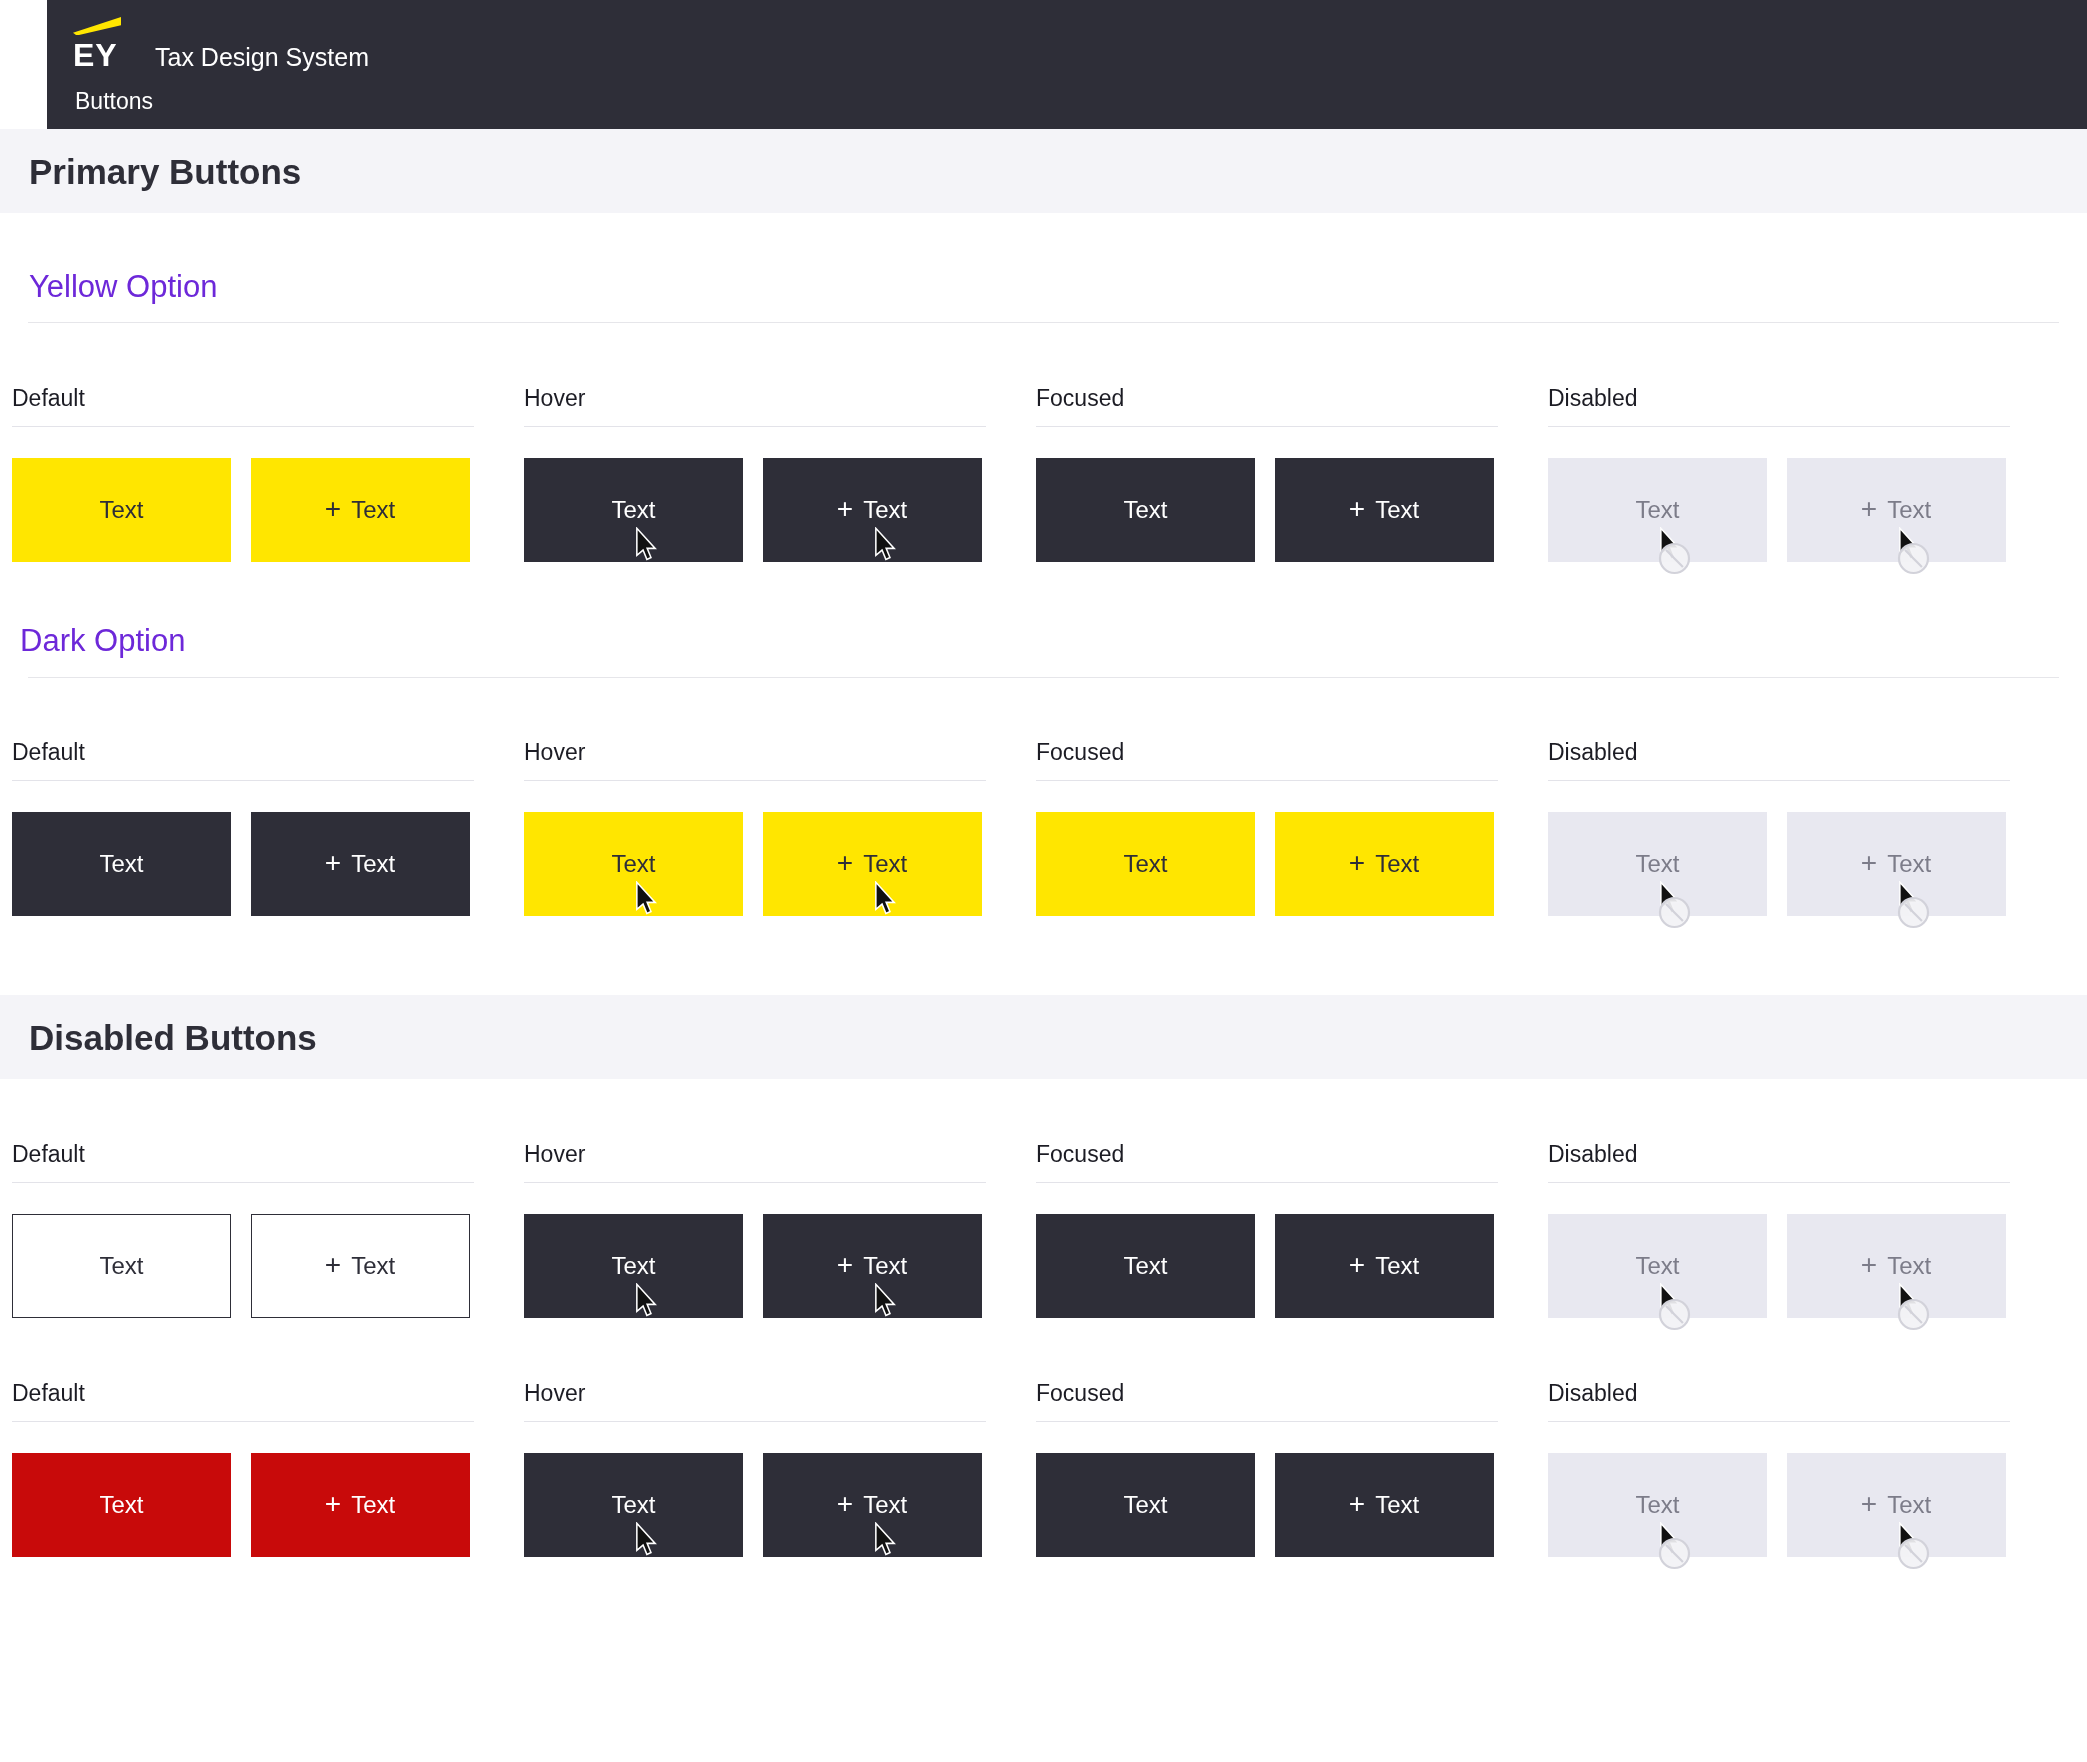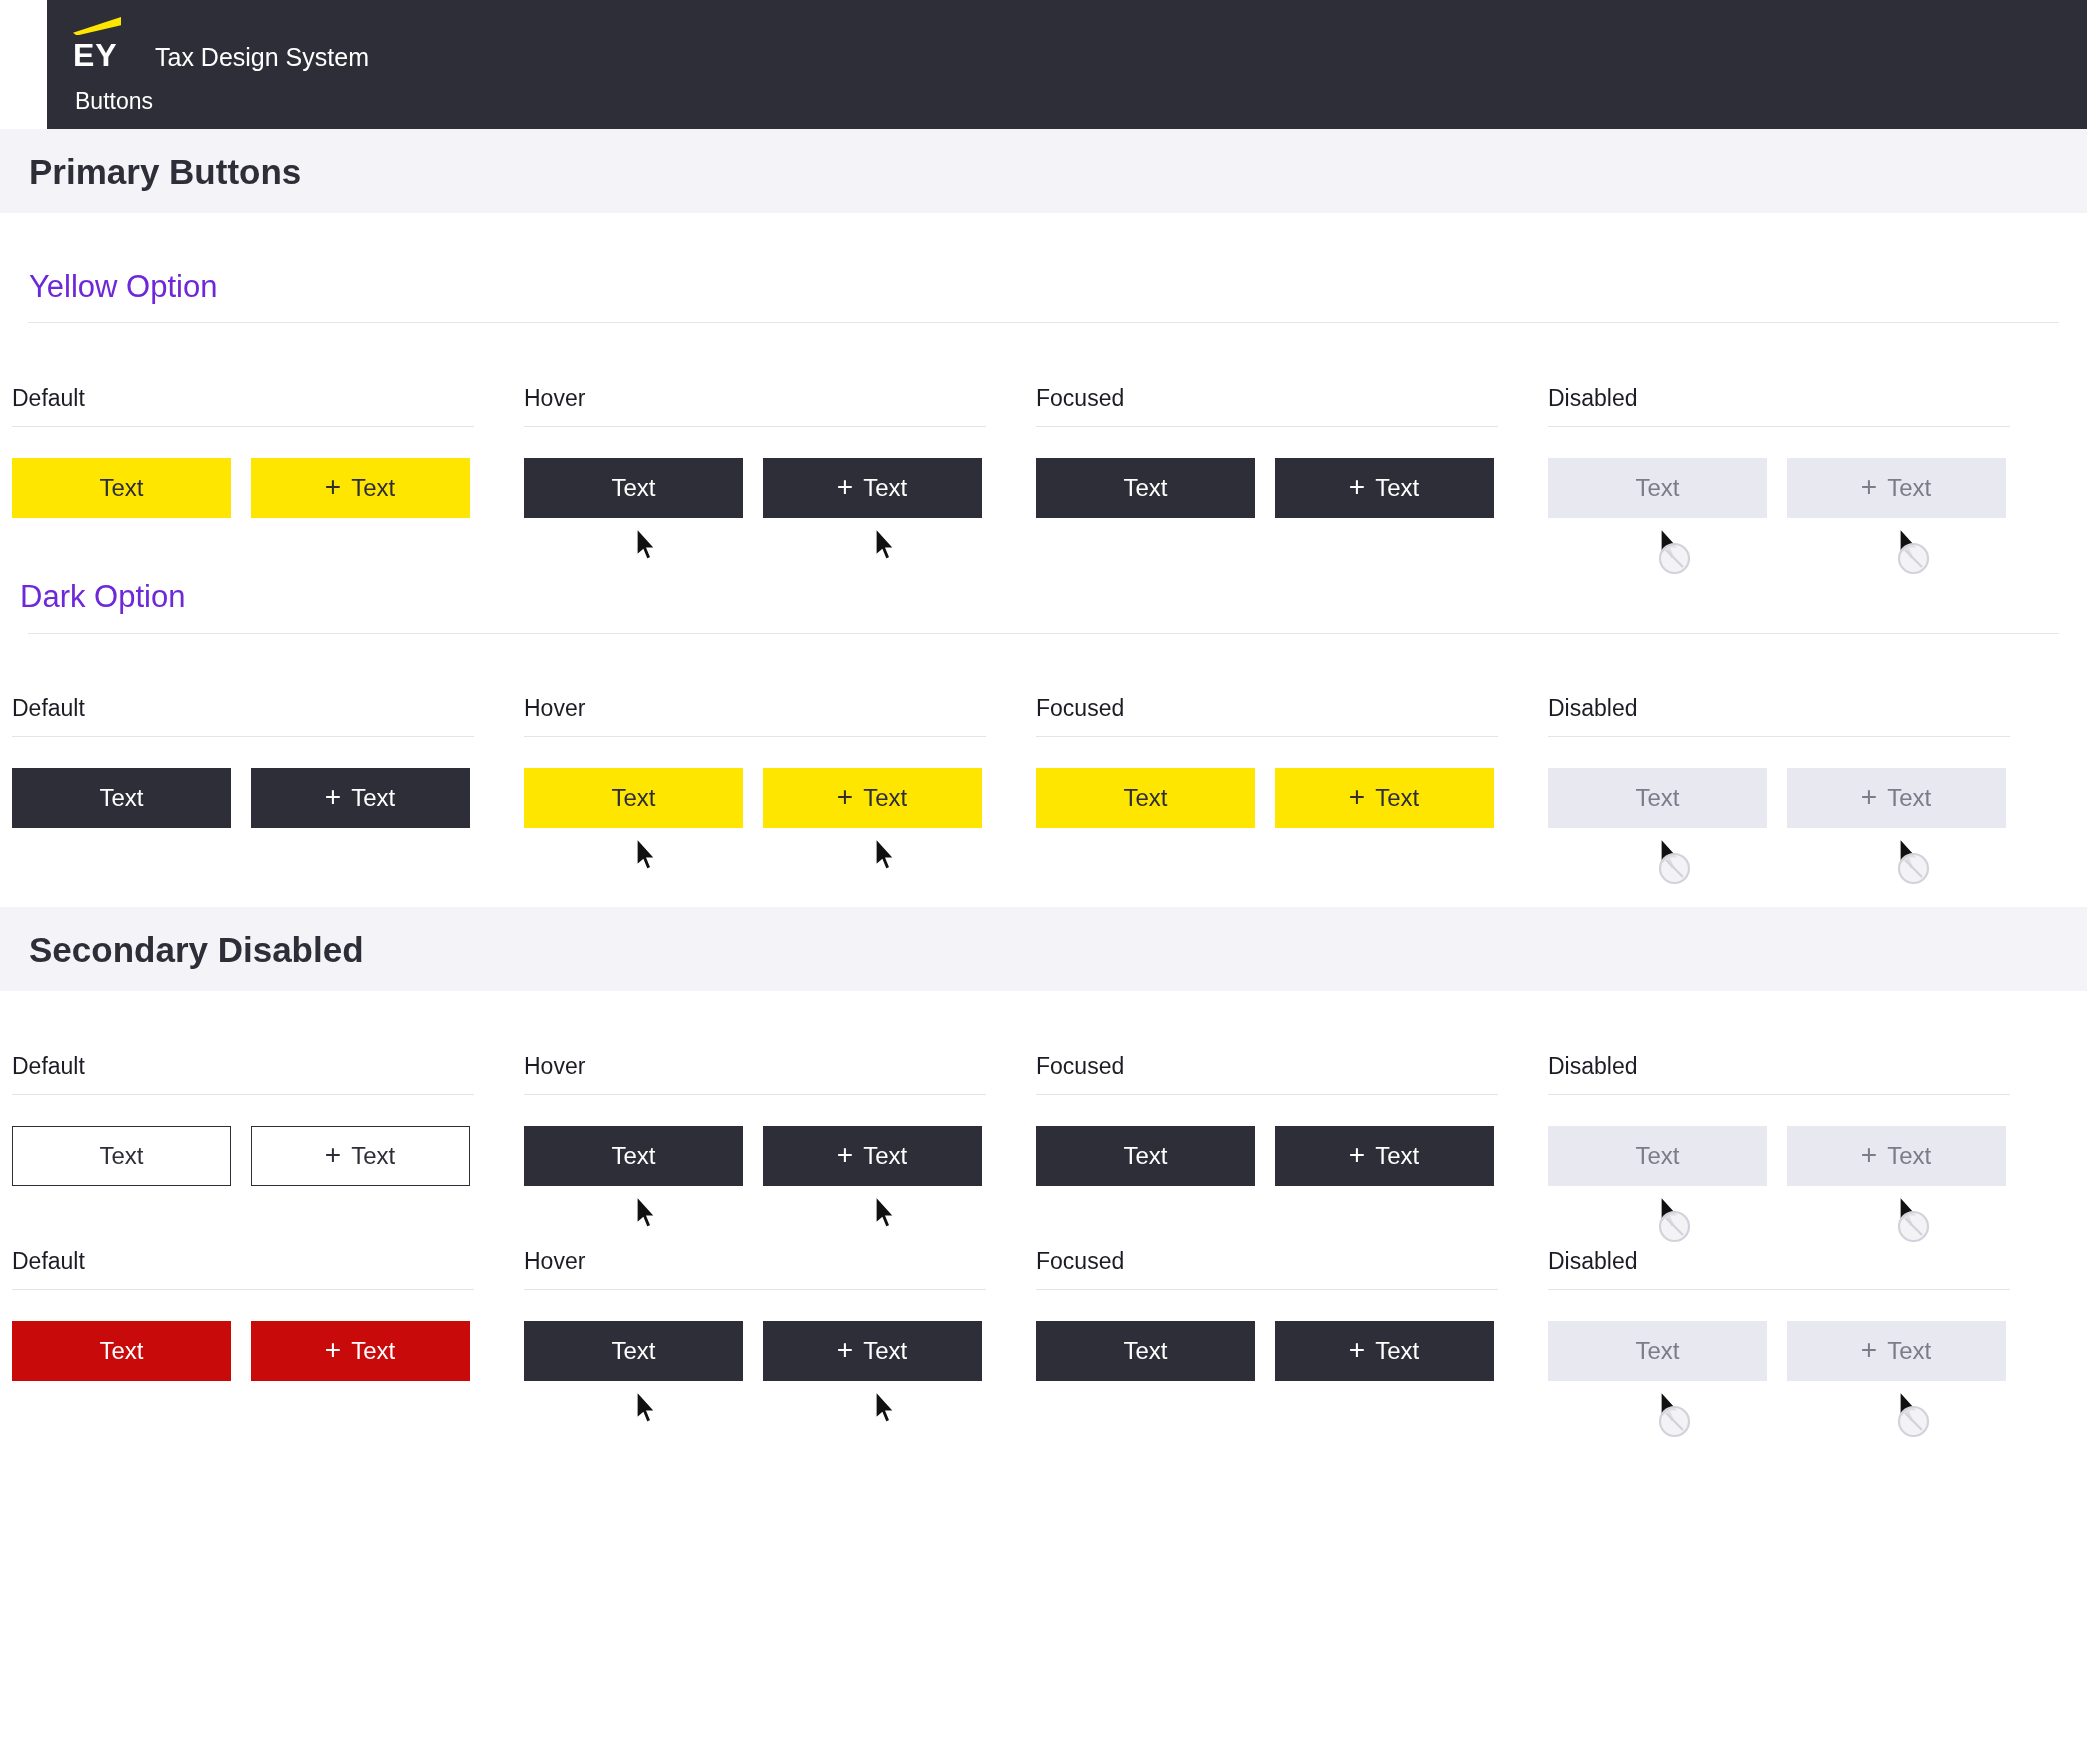--- a/index.html
+++ b/index.html
@@ -25,21 +25,21 @@
   .option-heading.second{margin-top:63px;margin-left:20px;}
   .option-hr{height:0.9px;background:#E6E6EA;margin:20.4px 28px 0 28px;}
   
   .states{display:flex;padding-left:12px;margin-top:64px;}
   .state-col{width:462px;margin-right:50px;flex:none;}
   .state-label{font-size:23px;color:#1C1C24;line-height:1;}
   .state-line{height:0.9px;background:#E3E3E9;margin-top:16px;}
   .btn-row{display:flex;gap:19.5px;margin-top:31px;}
   
   .demo-btn{
-    width:219px;height:60px;flex:none;position:relative;box-sizing:border-box;
+    width:219px;height:104px;flex:none;position:relative;box-sizing:border-box;
     display:flex;align-items:center;justify-content:center;
     font-family:"Liberation Sans",sans-serif;font-size:24px;border:none;padding:0;
   }
   .btn-yellow{background:#FFE600;color:#2E2E38;}
   .btn-dark{background:#2E2E38;color:#ffffff;}
   .btn-outline{background:#ffffff;border:1.9px solid #2E2E38;color:#2E2E38;}
   .btn-red{background:#C80A0A;color:#ffffff;}
   .btn-disabled{background:#E8E8F0;color:#7C7C89;}
   .plus{font-size:28px;margin-right:10.2px;line-height:1;position:relative;top:-0.9px;}
   
@@ -210,21 +210,21 @@
               </svg></span>
             <span class="blocked-icon"><svg width="33" height="33" viewBox="0 0 36 36">
                 <circle cx="18" cy="18" r="15.8" fill="#F2F2F5" fill-opacity="0.92" stroke="#D2D2DA" stroke-width="2.4"></circle>
                 <line x1="8.8" y1="8.8" x2="27.2" y2="27.2" stroke="#D2D2DA" stroke-width="2.4"></line>
               </svg></span>
           </button>
         </div>
       </div>
     </div>
     <div class="band band-secondary">
-      <div class="band-heading">Secondary Disabled</div>
+      <div class="band-heading">Disabled Buttons</div>
     </div>
     <div class="states">
       <div class="state-col">
         <div class="state-label">Default</div>
         <div class="state-line"></div>
         <div class="btn-row">
           <button class="demo-btn btn-outline">
             <span>Text</span>
           </button>
           <button class="demo-btn btn-outline">

